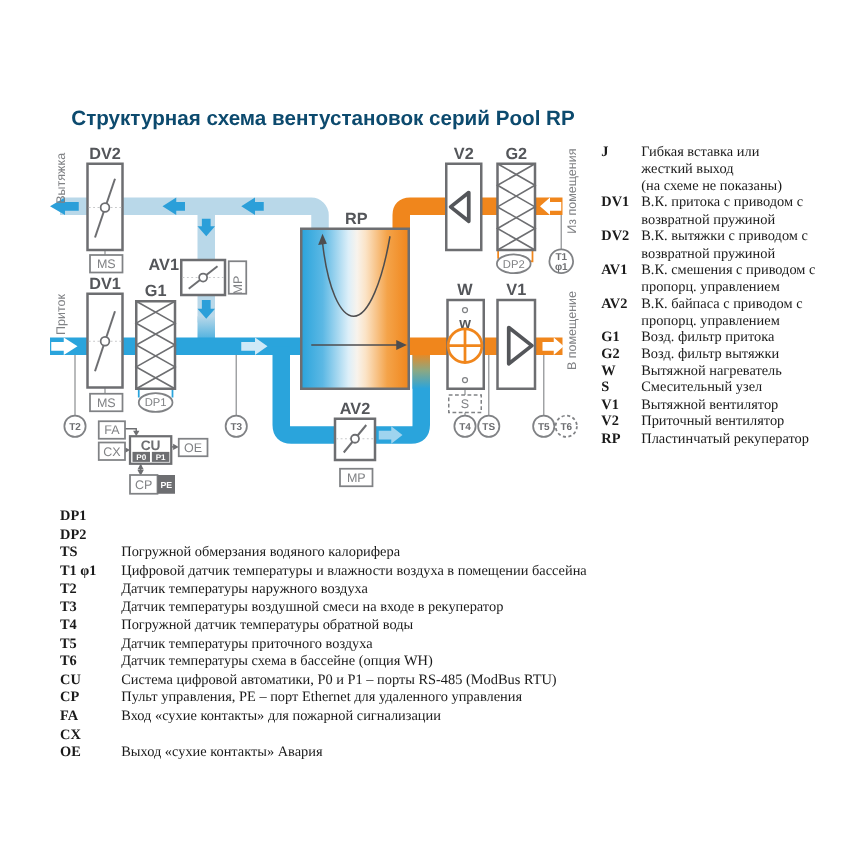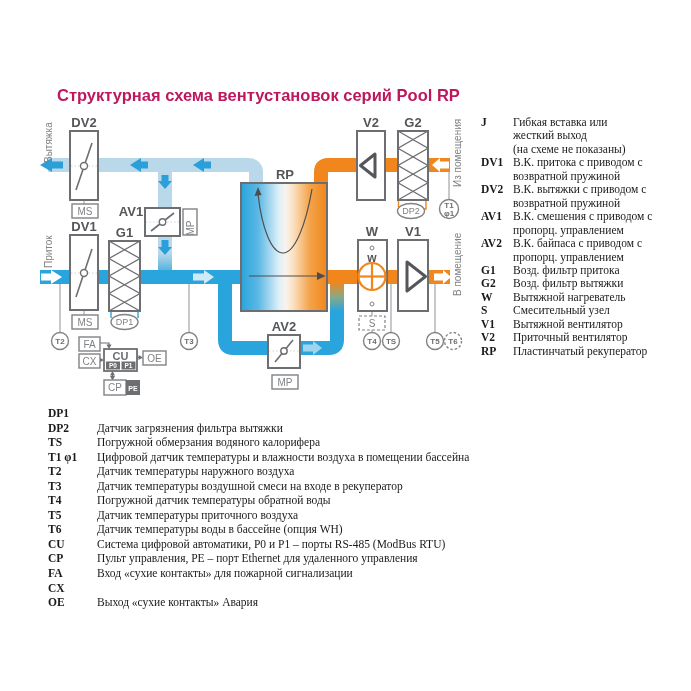--- a/index.html
+++ b/index.html
@@ -1,19 +1,19 @@
 <!DOCTYPE html>
 <html><head>
 <meta charset="utf-8">
 <style>
   html,body{margin:0;padding:0;background:#fff;}
   #canvas{position:relative;width:691px;height:691px;background:#fff;overflow:hidden;
           font-family:"Liberation Sans",sans-serif;}
   #page-title{position:absolute;left:57px;top:86px;font-size:16.5px;font-weight:bold;
-              color:#be185d;letter-spacing:0px;}
+              color:#0c4a6e;letter-spacing:0px;}
   #diagram-svg{position:absolute;left:0;top:0;}
   .legend{position:absolute;font-family:"Liberation Serif",serif;color:#1a1a1a;}
   .legend .row{display:flex;align-items:flex-start;}
   .legend .key{font-weight:bold;flex:none;white-space:pre;}
   .legend .txt{white-space:pre-line;}
   #legend-right{left:481px;top:116px;width:208px;font-size:11.5px;line-height:13.45px;}
   #legend-right .key{width:32px;}
   #legend-bottom{left:48px;top:406px;width:635px;font-size:11.5px;line-height:14.55px;}
   #legend-bottom .key{width:49px;}
   svg text{font-family:"Liberation Sans",sans-serif;}
@@ -307,21 +307,20 @@
         <span class="txt">Пластинчатый рекуператор</span>
       </div>
   </div>
 
   <div id="legend-bottom" class="legend">
     <div class="row">
         <span class="key">DP1</span>
       </div>
     <div class="row">
         <span class="key">DP2</span>
-        <span class="txt">Датчик загрязнения фильтра вытяжки</span>
       </div>
     <div class="row">
         <span class="key">TS</span>
         <span class="txt">Погружной обмерзания водяного калорифера</span>
       </div>
     <div class="row">
         <span class="key">T1 φ1</span>
         <span class="txt">Цифровой датчик температуры и влажности воздуха в помещении бассейна</span>
       </div>
     <div class="row">
@@ -335,21 +334,21 @@
     <div class="row">
         <span class="key">T4</span>
         <span class="txt">Погружной датчик температуры обратной воды</span>
       </div>
     <div class="row">
         <span class="key">T5</span>
         <span class="txt">Датчик температуры приточного воздуха</span>
       </div>
     <div class="row">
         <span class="key">T6</span>
-        <span class="txt">Датчик температуры воды в бассейне (опция WH)</span>
+        <span class="txt">Датчик температуры схема в бассейне (опция WH)</span>
       </div>
     <div class="row">
         <span class="key">CU</span>
         <span class="txt">Система цифровой автоматики, P0 и P1 – порты RS-485 (ModBus RTU)</span>
       </div>
     <div class="row">
         <span class="key">CP</span>
         <span class="txt">Пульт управления, PE – порт Ethernet для удаленного управления</span>
       </div>
     <div class="row">

